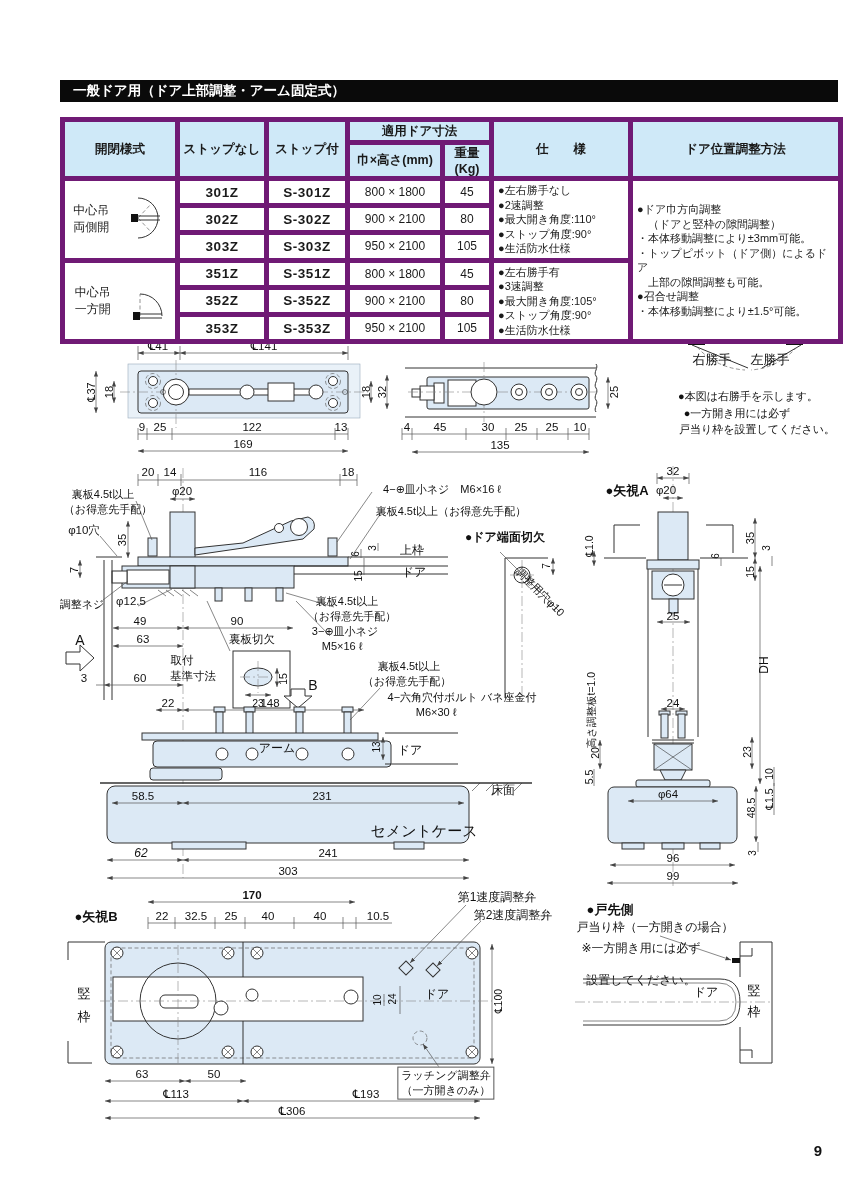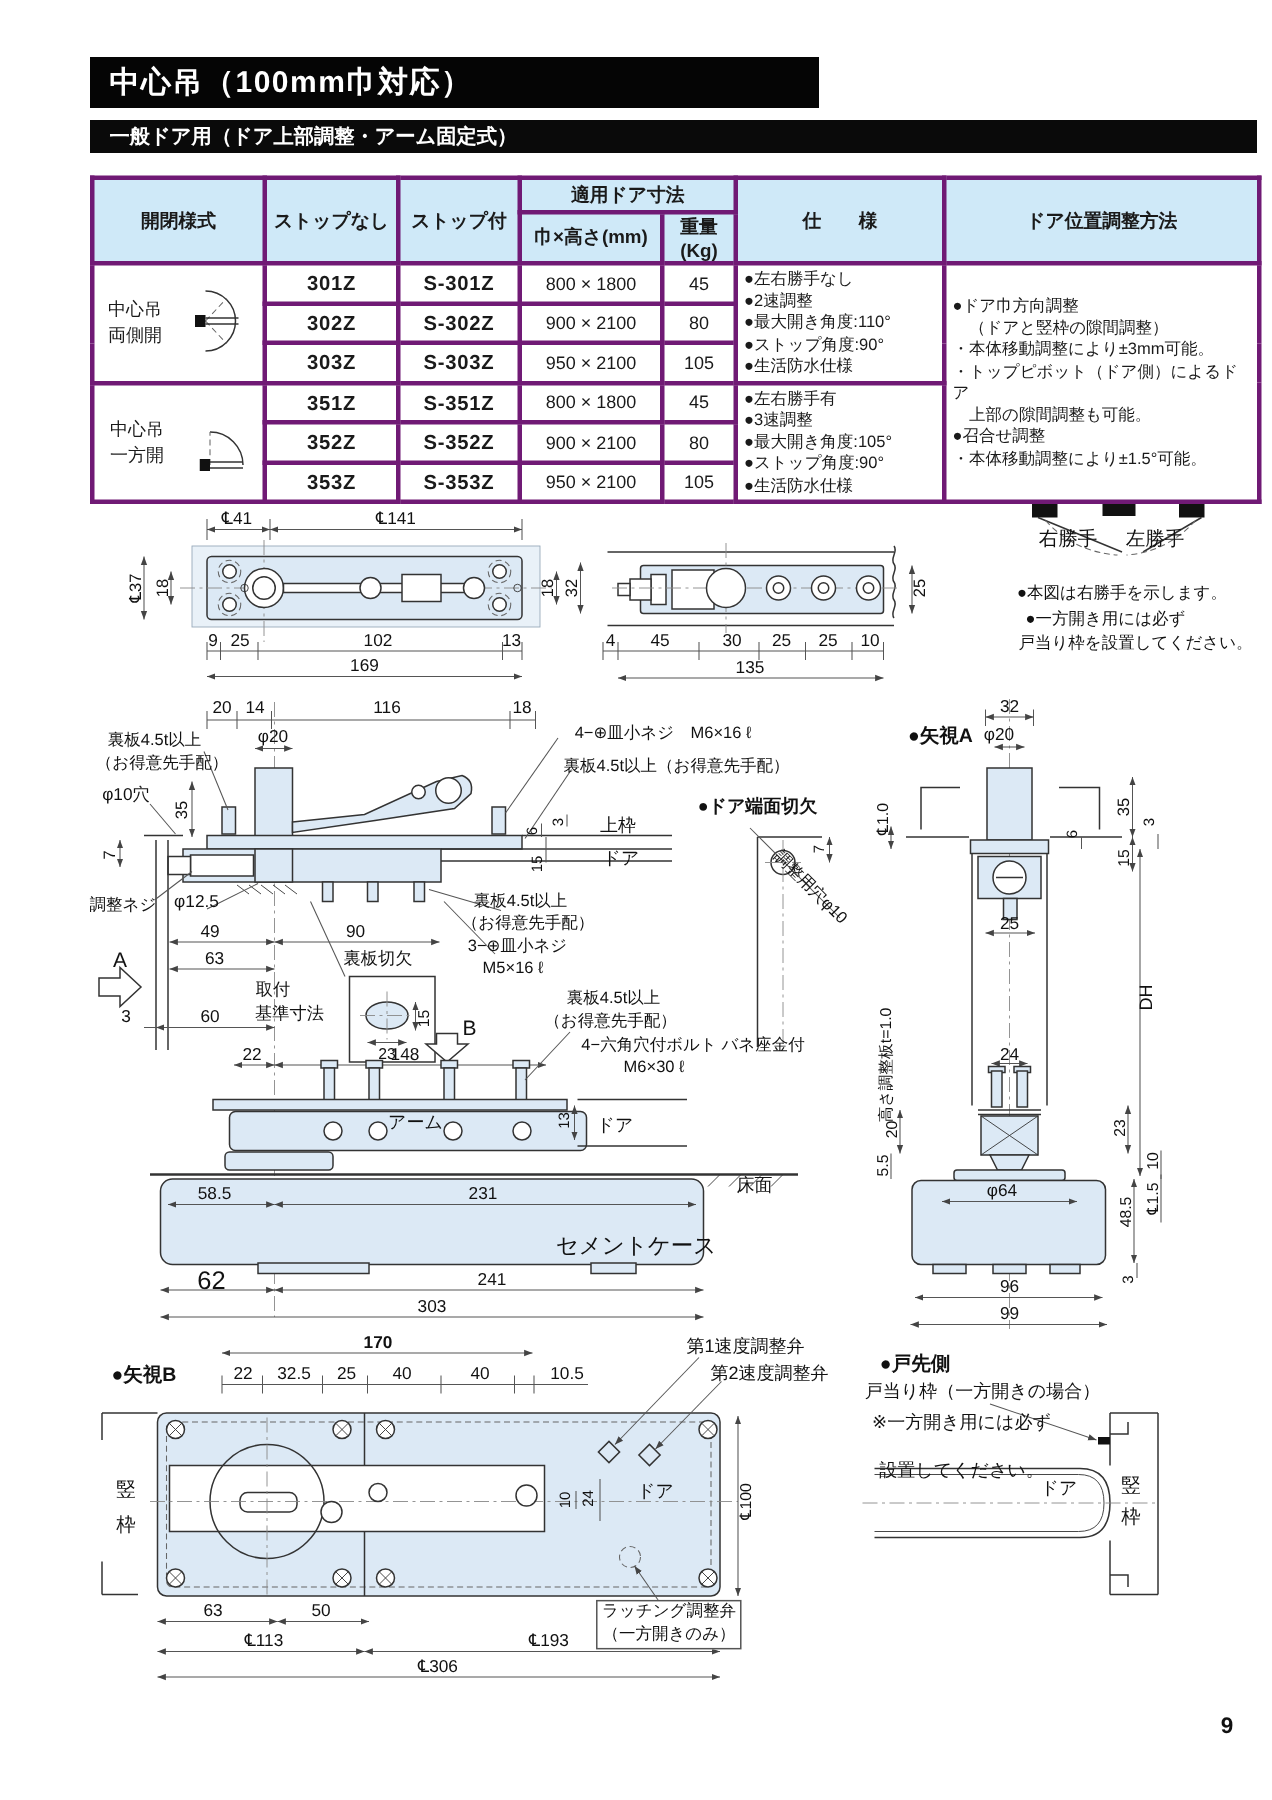--- a/index.html
+++ b/index.html
@@ -5,21 +5,21 @@
   html,body{margin:0;padding:0;background:#fff;}
   body{font-family:"Liberation Sans","DejaVu Sans",sans-serif;color:#1a1a1a;}
   #page{position:relative;width:848px;height:1200px;background:#fff;overflow:hidden;}
   .bar1{position:absolute;left:60px;top:38px;width:486px;height:34px;background:#050505;color:#fff;
         font-size:20px;font-weight:700;line-height:34px;padding-left:13px;box-sizing:border-box;letter-spacing:1px;z-index:4;}
   .bar2{position:absolute;left:60px;top:80px;width:778px;height:22px;background:#0a0a0a;color:#fff;
         font-size:13.5px;font-weight:700;line-height:22px;padding:0 10px 0 13px;box-sizing:border-box;
         display:flex;justify-content:space-between;z-index:4;flex-direction:column;}
   table.spec{position:absolute;left:60px;top:117px;width:778px;border-collapse:collapse;table-layout:fixed;
         font-size:12px;z-index:4;background:#fff;}
-  .spec th,.spec td{border:3px solid #701a75;padding:0 3px;text-align:center;vertical-align:middle;box-sizing:border-box;}
+  .spec th,.spec td{border:5px solid #701a75;padding:0 3px;text-align:center;vertical-align:middle;box-sizing:border-box;}
   .spec th{background:#cfe9f8;font-weight:700;font-size:12.5px;}
   .spec tr.h1{height:23px}.spec tr.h2{height:17px}.spec tr.r{height:25px}
   .spec td.model{font-weight:700;font-size:13.5px;letter-spacing:.5px;}
   .spec td.lt{border-top:1px solid #a8b8c2;}
   .spec td.specs,.spec td.adj{font-size:11px;text-align:left;padding:2px 4px;line-height:1.32;vertical-align:middle;}
   .spec td.group{padding:1px;}
   .gwrap{display:flex;align-items:center;justify-content:space-evenly;gap:14px;}
   .gtxt .ln{text-align:left;font-size:12px;line-height:1.4;}
   #annotations{position:absolute;left:0;top:0;width:848px;height:1200px;z-index:3;pointer-events:none;}
   .ann{position:absolute;white-space:nowrap;color:#111;line-height:1.15;}
@@ -34,21 +34,20 @@
   .cl{stroke:#888;fill:none;stroke-width:.6;stroke-dasharray:10 3 2 3}
   .ds{stroke:#666;fill:none;stroke-width:.7;stroke-dasharray:4 2.5}
   .bk{fill:#111;stroke:none}
   .thin{stroke:#333;fill:none;stroke-width:.6}
 </style>
 </head>
 <body>
 
 <div id="page">
 
-  <div class="bar1">中心吊（100mm巾対応）</div>
   <div class="bar2">
     <span>一般ドア用（ドア上部調整・アーム固定式）</span>
     <span>両側開／一方開</span>
   </div>
 
   <table class="spec">
     <colgroup>
       <col style="width:115px">
         <col style="width:89px">
         <col style="width:81px">
@@ -478,21 +477,21 @@
       <span class="ann" style="left: 737px; top: 413px; font-size: 11px; font-weight: 400; transform: translate(-50%, -50%);">●一方開き用には必ず</span>
       <span class="ann" style="left: 757px; top: 429px; font-size: 11px; font-weight: 400; transform: translate(-50%, -50%);">戸当り枠を設置してください。</span>
       <span class="ann" style="left: 158px; top: 347px; font-size: 11.5px; font-weight: 400; transform: translate(-50%, -50%);">℄41</span>
       <span class="ann" style="left: 264px; top: 347px; font-size: 11.5px; font-weight: 400; transform: translate(-50%, -50%);">℄141</span>
       <span class="ann" style="left: 91px; top: 392px; font-size: 11px; font-weight: 400; transform: translate(-50%, -50%) rotate(-90deg);">℄37</span>
       <span class="ann" style="left: 109px; top: 392px; font-size: 11px; font-weight: 400; transform: translate(-50%, -50%) rotate(-90deg);">18</span>
       <span class="ann" style="left: 366px; top: 392px; font-size: 11px; font-weight: 400; transform: translate(-50%, -50%) rotate(-90deg);">18</span>
       <span class="ann" style="left: 382px; top: 392px; font-size: 11px; font-weight: 400; transform: translate(-50%, -50%) rotate(-90deg);">32</span>
       <span class="ann" style="left: 142px; top: 428px; font-size: 11.5px; font-weight: 400; transform: translate(-50%, -50%);">9</span>
       <span class="ann" style="left: 160px; top: 428px; font-size: 11.5px; font-weight: 400; transform: translate(-50%, -50%);">25</span>
-      <span class="ann" style="left: 252px; top: 428px; font-size: 11.5px; font-weight: 400; transform: translate(-50%, -50%);">102</span>
+      <span class="ann" style="left: 252px; top: 428px; font-size: 11.5px; font-weight: 400; transform: translate(-50%, -50%);">122</span>
       <span class="ann" style="left: 341px; top: 428px; font-size: 11.5px; font-weight: 400; transform: translate(-50%, -50%);">13</span>
       <span class="ann" style="left: 243px; top: 445px; font-size: 11.5px; font-weight: 400; transform: translate(-50%, -50%);">169</span>
       <span class="ann" style="left: 407px; top: 428px; font-size: 11.5px; font-weight: 400; transform: translate(-50%, -50%);">4</span>
       <span class="ann" style="left: 440px; top: 428px; font-size: 11.5px; font-weight: 400; transform: translate(-50%, -50%);">45</span>
       <span class="ann" style="left: 488px; top: 428px; font-size: 11.5px; font-weight: 400; transform: translate(-50%, -50%);">30</span>
       <span class="ann" style="left: 521px; top: 428px; font-size: 11.5px; font-weight: 400; transform: translate(-50%, -50%);">25</span>
       <span class="ann" style="left: 552px; top: 428px; font-size: 11.5px; font-weight: 400; transform: translate(-50%, -50%);">25</span>
       <span class="ann" style="left: 580px; top: 428px; font-size: 11.5px; font-weight: 400; transform: translate(-50%, -50%);">10</span>
       <span class="ann" style="left: 500px; top: 446px; font-size: 11.5px; font-weight: 400; transform: translate(-50%, -50%);">135</span>
       <span class="ann" style="left: 614px; top: 392px; font-size: 11px; font-weight: 400; transform: translate(-50%, -50%) rotate(-90deg);">25</span>
@@ -540,21 +539,21 @@
       <span class="ann" style="left: 407px; top: 681px; font-size: 11px; font-weight: 400; transform: translate(-50%, -50%);">（お得意先手配）</span>
       <span class="ann" style="left: 462px; top: 697px; font-size: 11px; font-weight: 400; transform: translate(-50%, -50%);">4−六角穴付ボルト バネ座金付</span>
       <span class="ann" style="left: 436px; top: 712px; font-size: 11px; font-weight: 400; transform: translate(-50%, -50%);">M6×30 ℓ</span>
       <span class="ann" style="left: 377px; top: 747px; font-size: 10px; font-weight: 400; transform: translate(-50%, -50%) rotate(-90deg);">13</span>
       <span class="ann" style="left: 410px; top: 751px; font-size: 12px; font-weight: 400; transform: translate(-50%, -50%);">ドア</span>
       <span class="ann" style="left: 277px; top: 749px; font-size: 12px; font-weight: 400; transform: translate(-50%, -50%);">アーム</span>
       <span class="ann" style="left: 503px; top: 791px; font-size: 12px; font-weight: 400; transform: translate(-50%, -50%);">床面</span>
       <span class="ann" style="left: 143px; top: 797px; font-size: 11.5px; font-weight: 400; transform: translate(-50%, -50%);">58.5</span>
       <span class="ann" style="left: 322px; top: 797px; font-size: 11.5px; font-weight: 400; transform: translate(-50%, -50%);">231</span>
       <span class="ann" style="left: 424px; top: 831px; font-size: 15px; font-weight: 400; transform: translate(-50%, -50%);">セメントケース</span>
-      <span class="ann" style="left: 141px; top: 854px; font-size: 17px; font-weight: 400; transform: translate(-50%, -50%);">62</span>
+      <span class="ann" style="left: 141px; top: 854px; font-size: 12px; font-weight: 400; transform: translate(-50%, -50%); font-style: italic;">62</span>
       <span class="ann" style="left: 328px; top: 854px; font-size: 11.5px; font-weight: 400; transform: translate(-50%, -50%);">241</span>
       <span class="ann" style="left: 288px; top: 872px; font-size: 11.5px; font-weight: 400; transform: translate(-50%, -50%);">303</span>
       <span class="ann" style="left: 627px; top: 491px; font-size: 13px; font-weight: 700; transform: translate(-50%, -50%);">●矢視A</span>
       <span class="ann" style="left: 673px; top: 472px; font-size: 11.5px; font-weight: 400; transform: translate(-50%, -50%);">32</span>
       <span class="ann" style="left: 666px; top: 491px; font-size: 11.5px; font-weight: 400; transform: translate(-50%, -50%);">φ20</span>
       <span class="ann" style="left: 589px; top: 546px; font-size: 10.5px; font-weight: 400; transform: translate(-50%, -50%) rotate(-90deg);">℄1.0</span>
       <span class="ann" style="left: 750px; top: 538px; font-size: 11px; font-weight: 400; transform: translate(-50%, -50%) rotate(-90deg);">35</span>
       <span class="ann" style="left: 767px; top: 548px; font-size: 10px; font-weight: 400; transform: translate(-50%, -50%) rotate(-90deg);">3</span>
       <span class="ann" style="left: 716px; top: 556px; font-size: 10px; font-weight: 400; transform: translate(-50%, -50%) rotate(-90deg);">6</span>
       <span class="ann" style="left: 750px; top: 572px; font-size: 10.5px; font-weight: 400; transform: translate(-50%, -50%) rotate(-90deg);">15</span>

